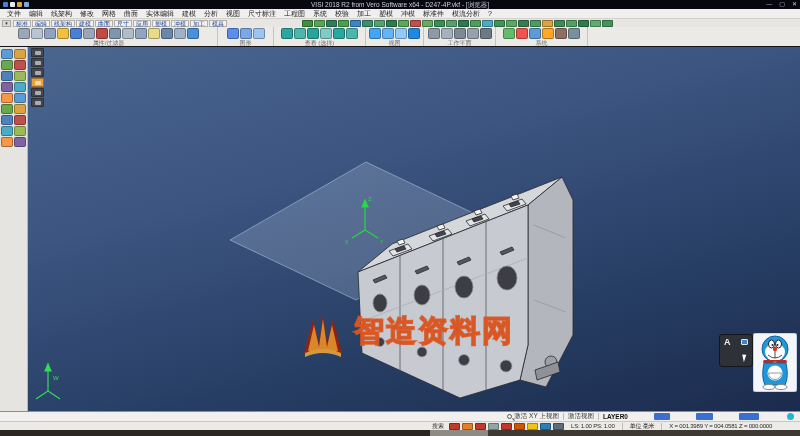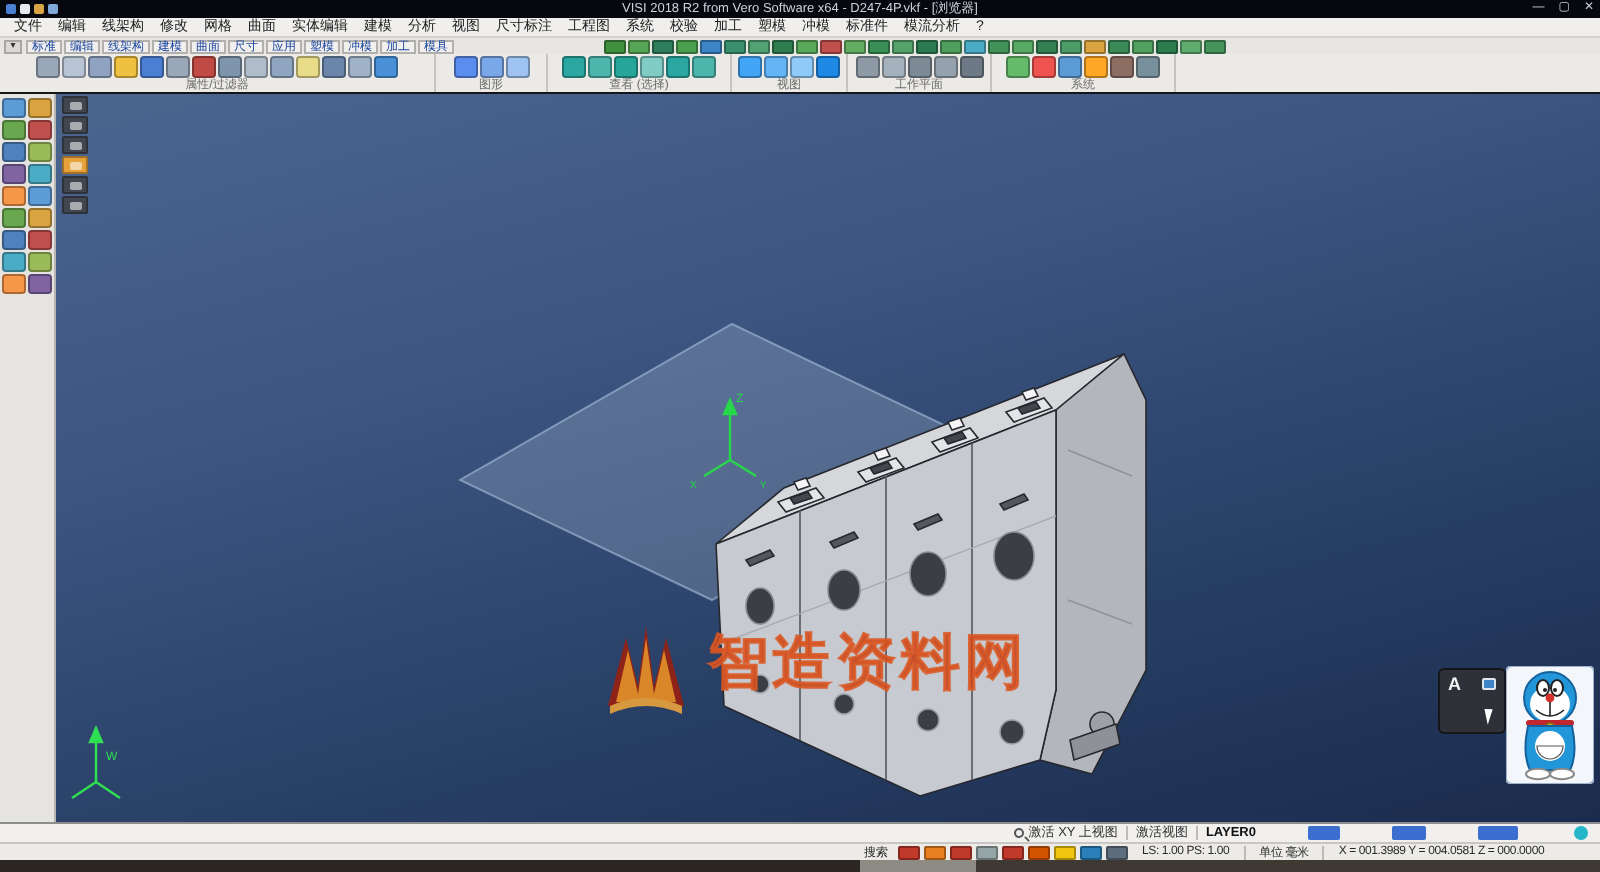--- a/index.html
+++ b/index.html
@@ -35,21 +35,21 @@
   .leftpanel { position:absolute; top:47px; left:0; width:28px; height:364px; background:#e6e4e1; border-right:1px solid #b8b6b2; }
   .lefticons { display:flex; flex-wrap:wrap; gap:1px; padding:2px 1px; width:28px; }
   .lefticons .lic { width:12px; height:10px; border-radius:2px; display:inline-block; border:1px solid rgba(0,0,0,.3); }
 
   
   .canvas { position:absolute; top:47px; left:28px; width:772px; height:364px; background:linear-gradient(165deg,#4a668f 0%, #3c5581 35%, #273e64 70%, #1b2b4d 100%); overflow:hidden; }
   .viewtools { position:absolute; left:3px; top:1px; display:flex; flex-direction:column; gap:1px; }
   .viewtools .vtb { width:13px; height:9px; border-radius:1px; border:1px solid #23262b; position:relative; }
   .viewtools .vtb::after { content:""; position:absolute; left:3px; top:2px; width:6px; height:4px; background:rgba(255,255,255,.55); border-radius:1px; }
 
-  .watermark-text { position:absolute; left:326px; top:264px; font-size:30px; font-weight:normal; letter-spacing:2px; color:rgba(175,48,22,.52); -webkit-text-stroke:1.5px rgba(218,88,35,.85); text-shadow:0 0 1px rgba(230,95,40,.8); white-space:nowrap; }
+  .watermark-text { position:absolute; left:326px; top:264px; font-size:30px; font-weight:bold; letter-spacing:2px; color:rgba(175,48,22,.52); -webkit-text-stroke:1.5px rgba(218,88,35,.85); text-shadow:0 0 1px rgba(230,95,40,.8); white-space:nowrap; }
   .overlay-a { position:absolute; left:691px; top:287px; width:34px; height:33px; background:#2e3138; border:1px solid #14161a; border-radius:3px; }
   .overlay-a .a-label { position:absolute; left:4px; top:3px; color:#f2f2f2; font-size:9px; font-weight:bold; line-height:9px; }
   .overlay-a .a-cursor { position:absolute; right:5px; bottom:4px; width:0; height:0; border-left:4px solid #ffffff; border-bottom:7px solid transparent; border-top:1px solid transparent; transform:rotate(-12deg); }
   .overlay-a .a-chip { position:absolute; right:4px; top:4px; width:7px; height:6px; background:#3d85c6; border:1px solid #dfe6ef; border-radius:1px; }
 
   
   .statusA { position:absolute; top:411px; left:0; width:800px; height:10px; background:#f1f0ee; border-top:1px solid #8d8d8d; display:flex; align-items:center; justify-content:flex-end; padding-right:6px; font-size:6.5px; color:#333; }
   .statusA .sep { width:1px; height:7px; background:#bdbbb8; margin:0 4px; }
   .statusA .mag { width:5px; height:5px; border:1px solid #555; border-radius:50%; position:relative; margin-right:2px; }
   .statusA .mag::after { content:""; position:absolute; left:4px; top:4px; width:3px; height:1px; background:#555; transform:rotate(45deg); }

